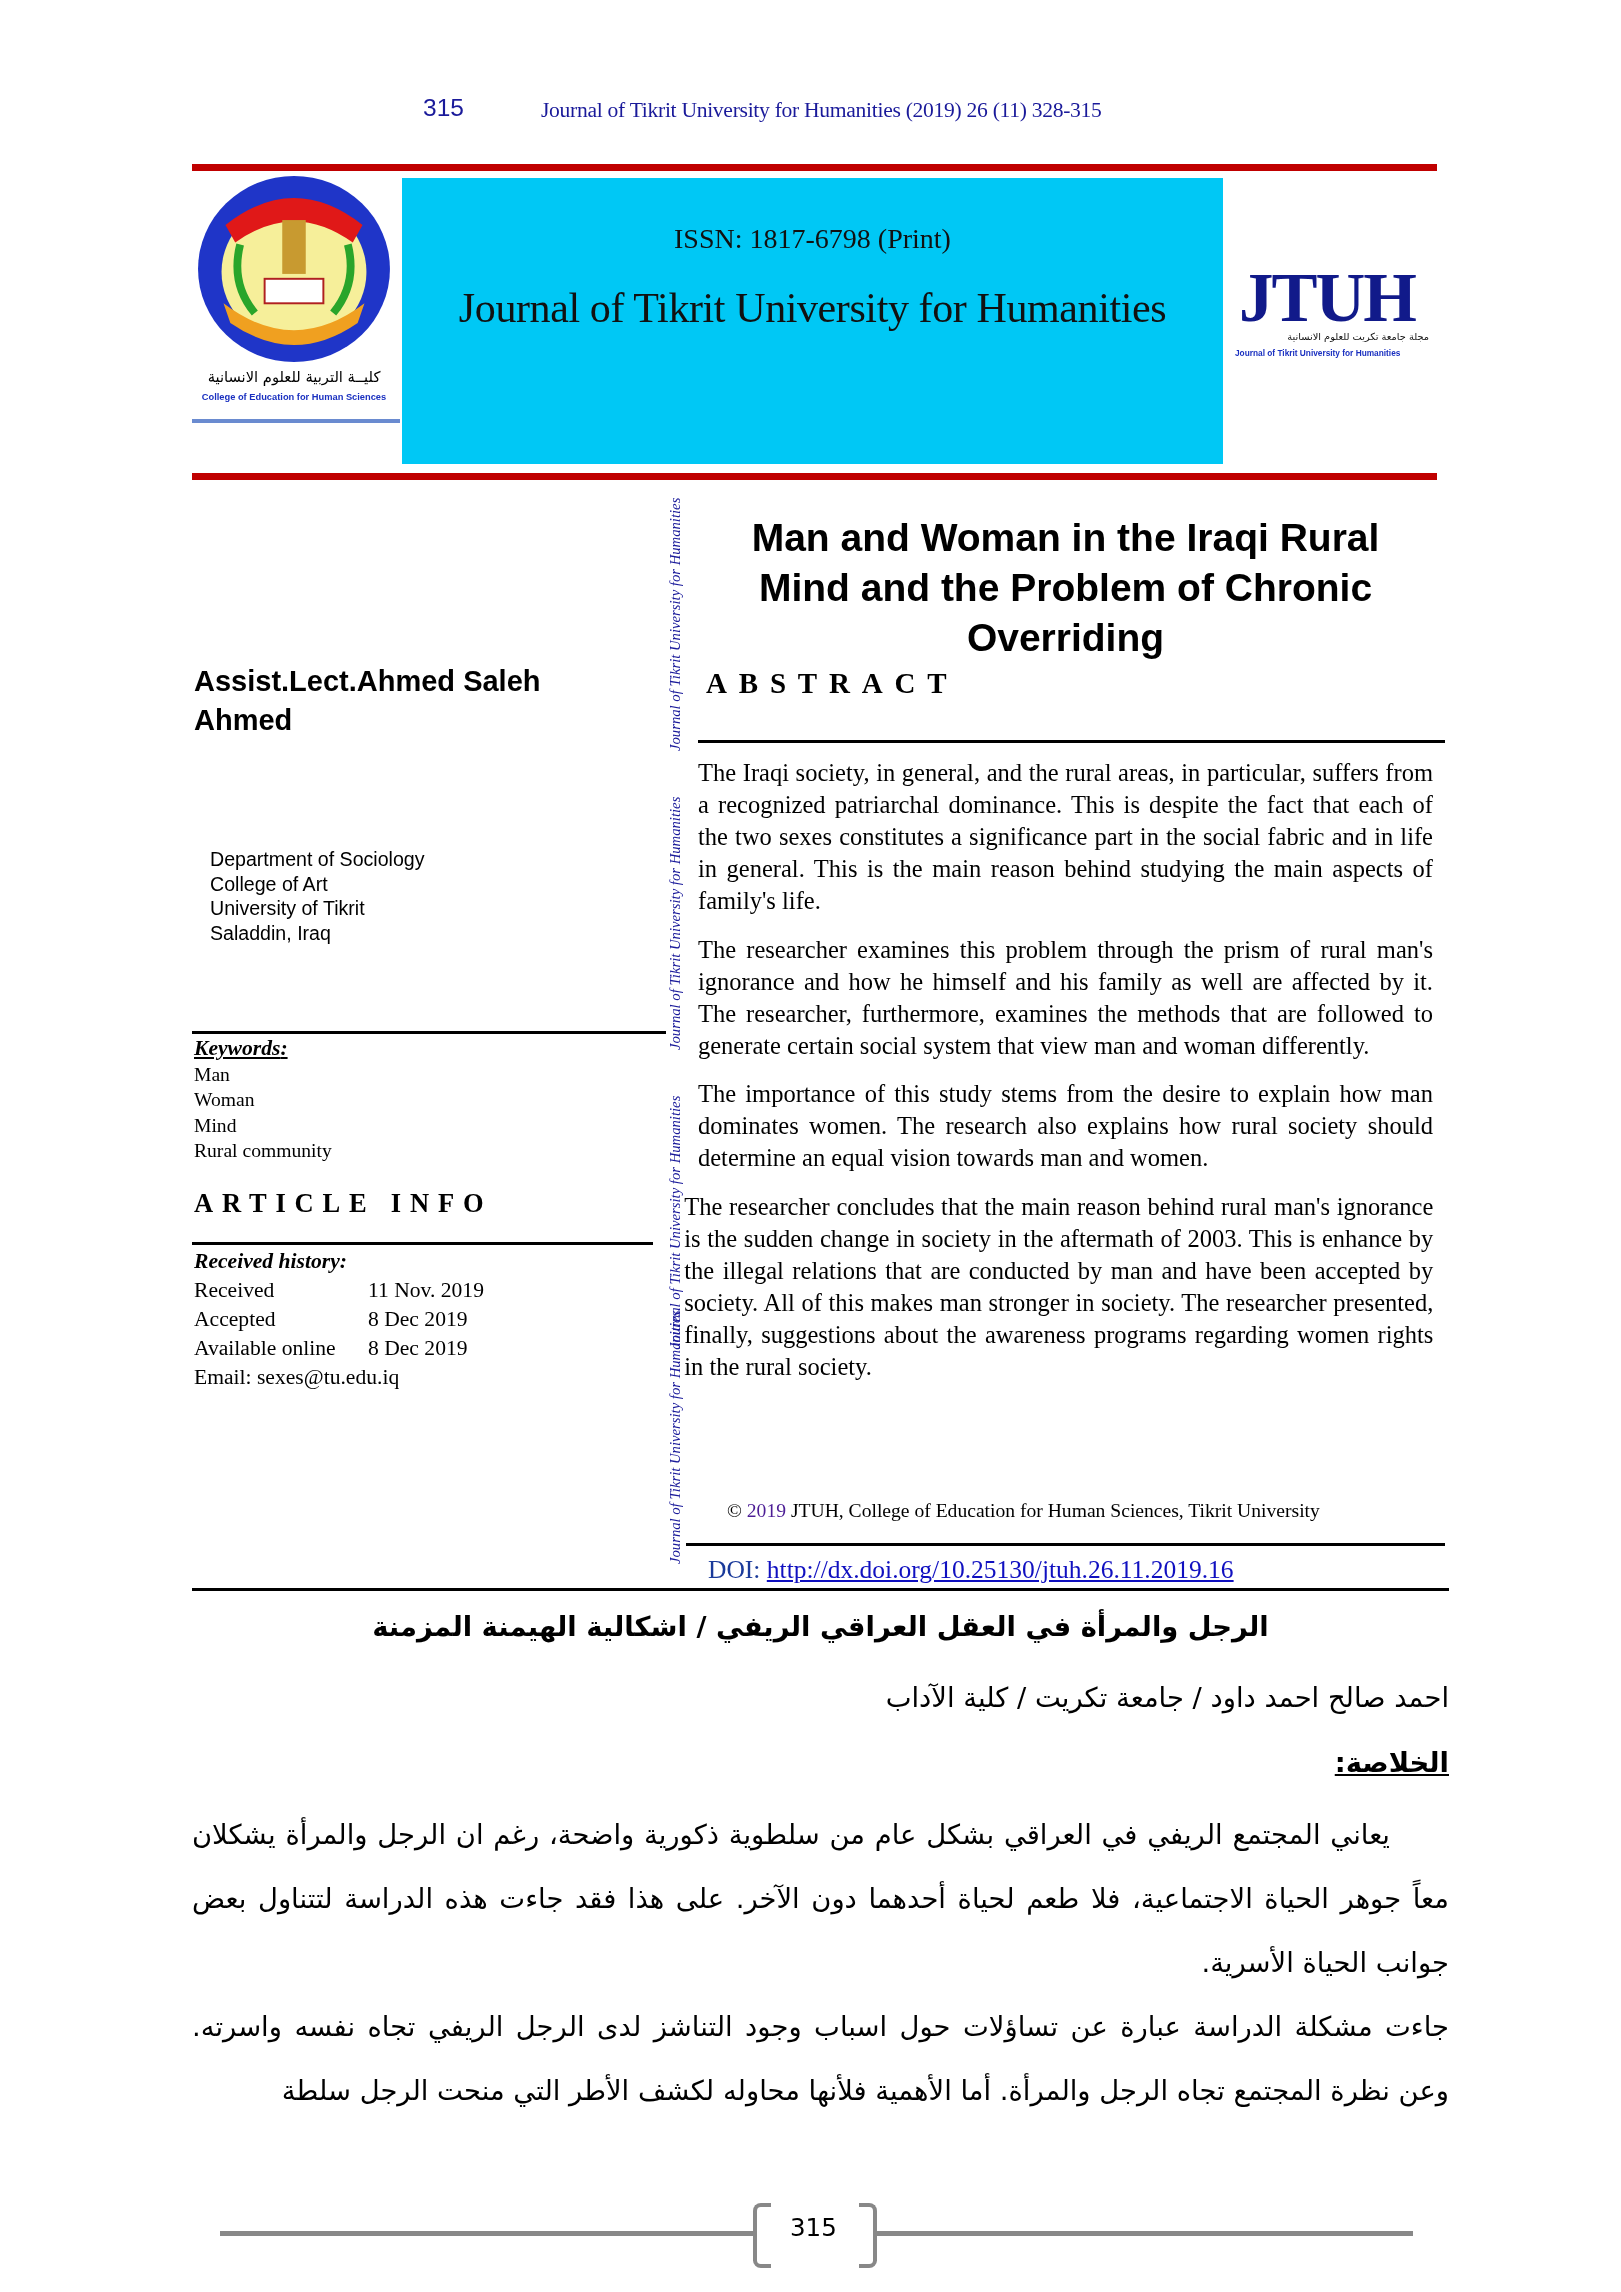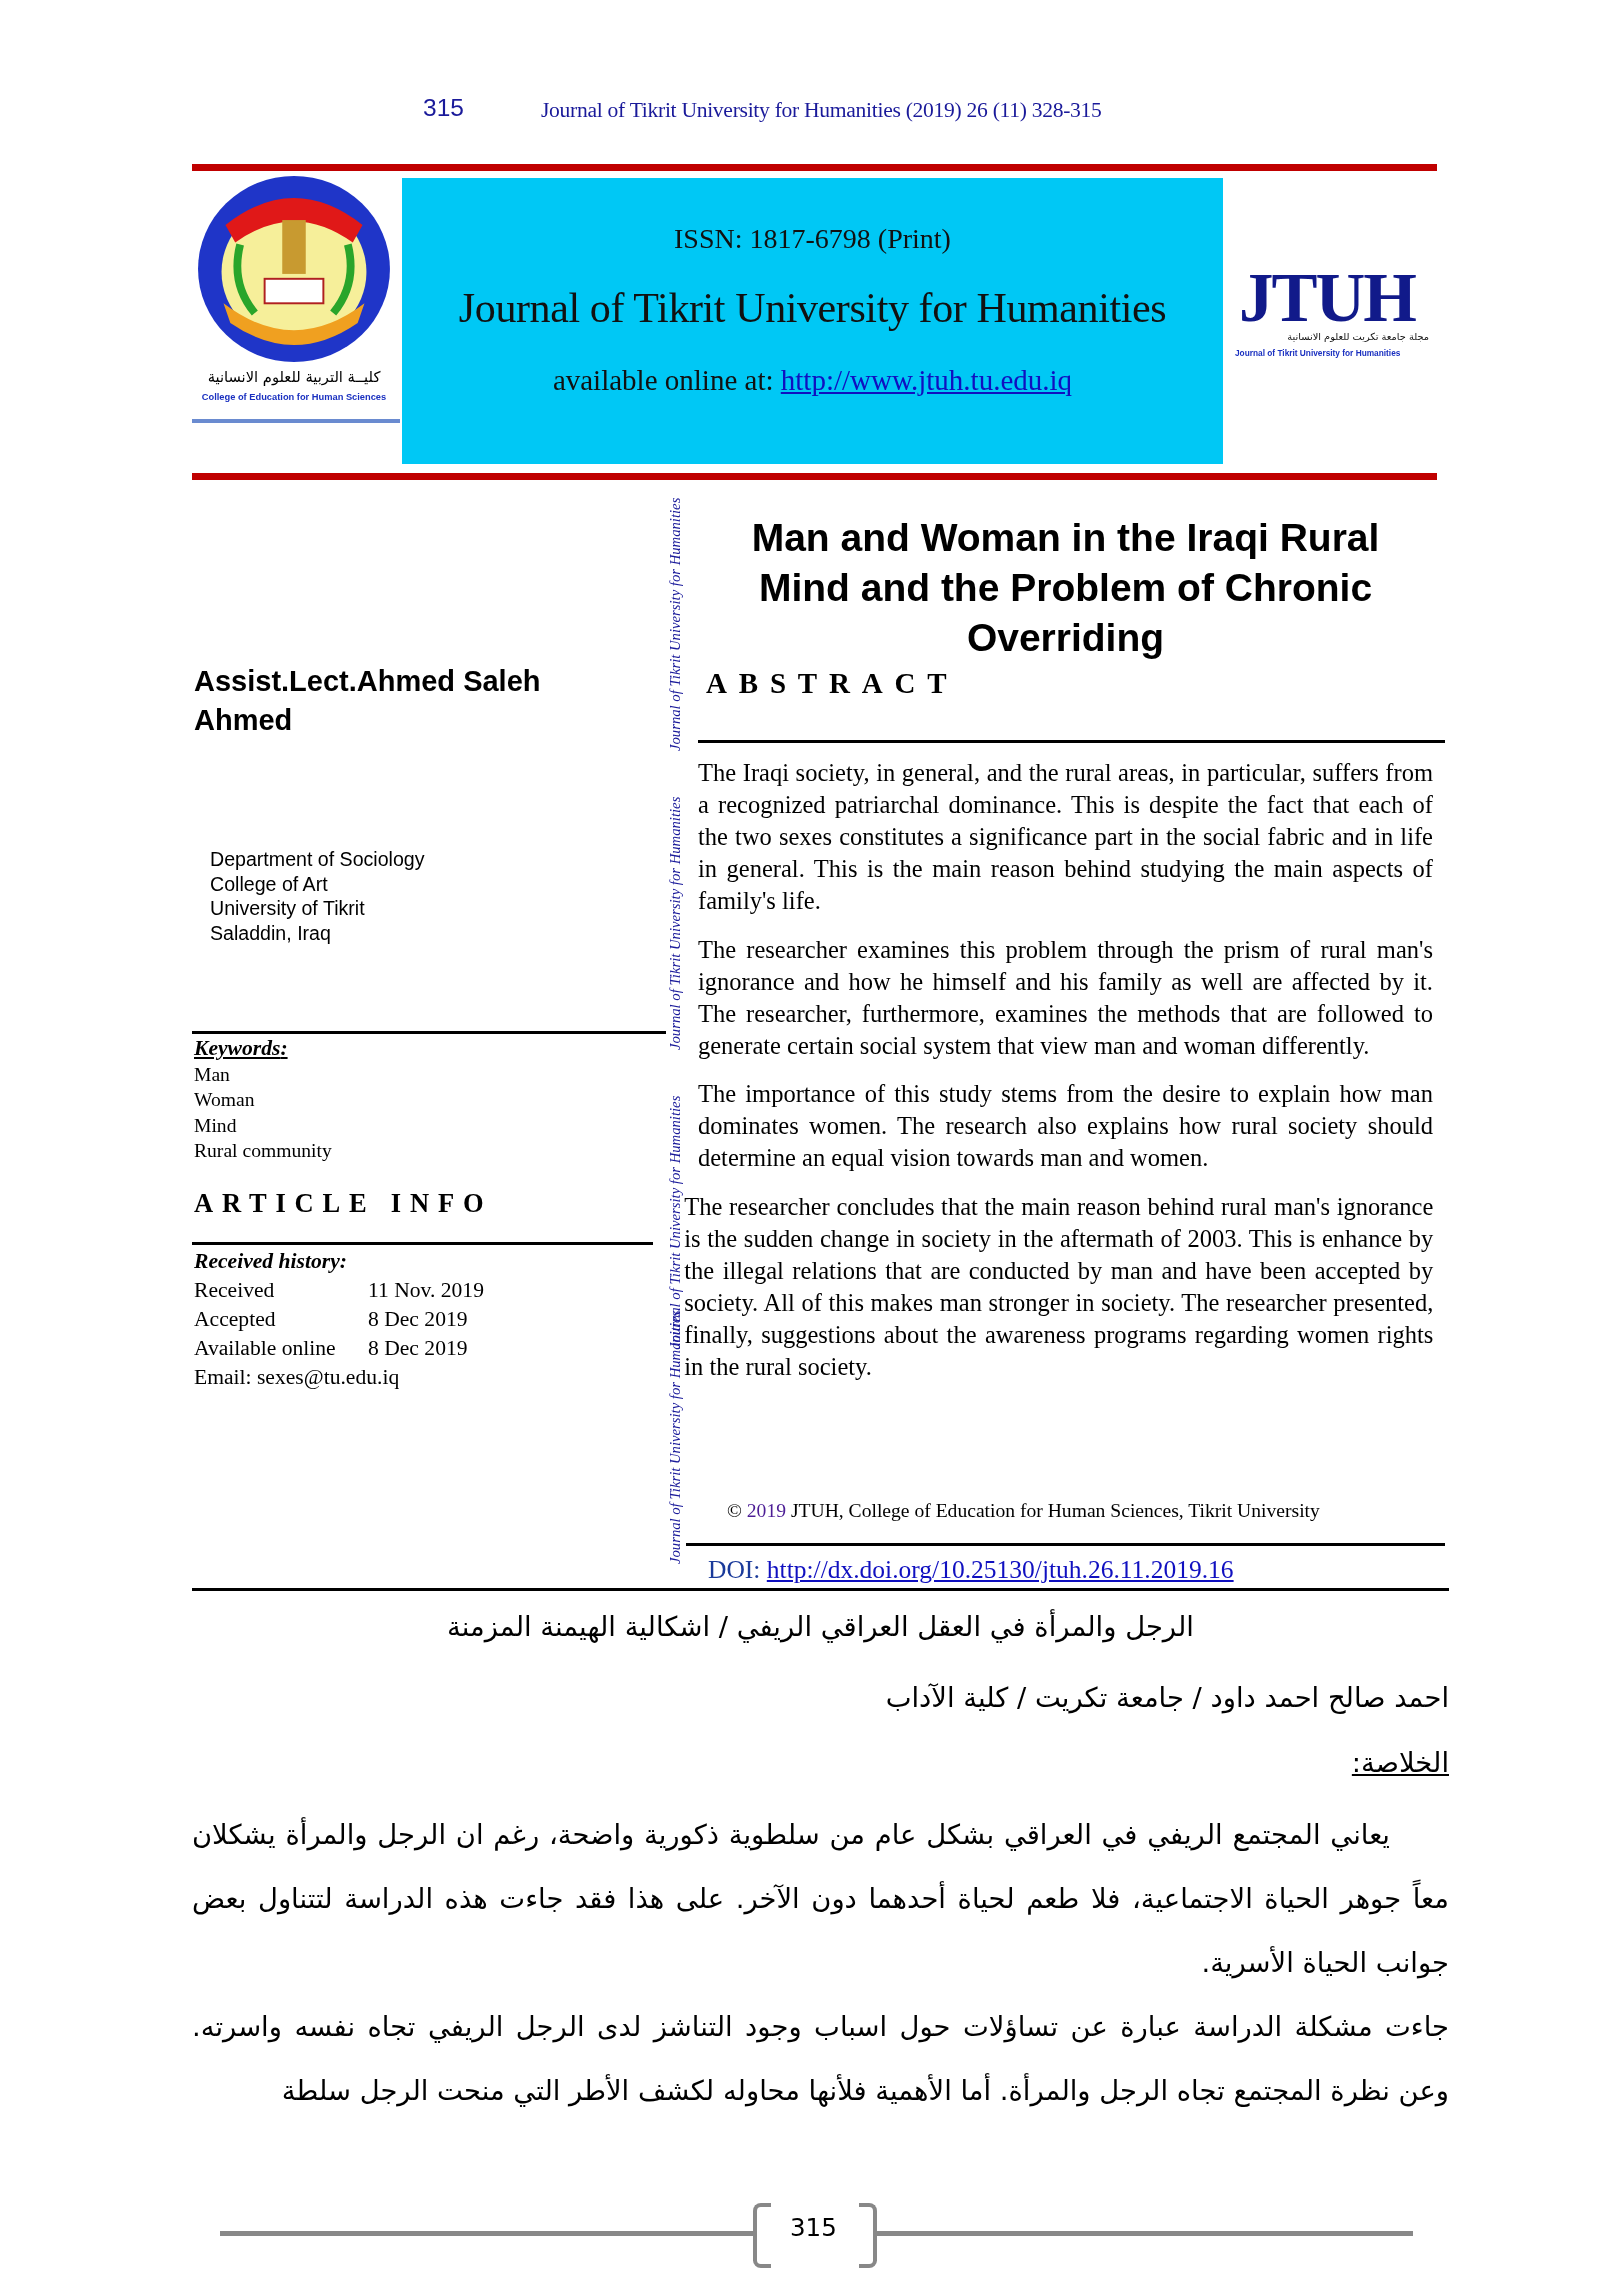--- a/index.html
+++ b/index.html
@@ -42,21 +42,21 @@
   .vt { position:absolute; white-space:nowrap; font-family:"Liberation Serif", serif; font-style:italic; font-size:14.7px; color:#1a1a9a; transform-origin:left top; transform:rotate(-90deg); }
 
   .abstract-body { left:698px; top:757px; width:735px; font-size:24.5px; line-height:32px; text-align:justify; }
   .abstract-body p { margin:0 0 16.7px 0; }
   .abstract-body p.last { margin-left:-13.7px; width:749px; margin-bottom:0; }
   .copyright { left:727px; top:1500px; font-size:19.6px; }
   .copyright .yr { color:#4c1d95; }
   .doi { left:708px; top:1555px; font-size:25.5px; color:#1a3a9a; }
   .doi a { color:#1010c0; text-decoration:underline; }
 
-  .arabic { direction:rtl; font-family:"DejaVu Sans", sans-serif; font-weight:normal; }
+  .arabic { direction:rtl; font-family:"DejaVu Sans", sans-serif; font-weight:bold; }
   .ar-title { left:192px; top:1611px; width:1257px; text-align:center; font-size:27.4px; }
   .ar-author { left:192px; top:1682px; width:1257px; text-align:right; font-size:27.4px; font-weight:normal; }
   .ar-summary { left:192px; top:1747px; width:1257px; text-align:right; font-size:27.4px; text-decoration:underline; }
   .ar-body { left:192px; top:1803px; width:1257px; font-size:27.4px; font-weight:normal; line-height:64px; text-align:justify; }
   .ar-body p { margin:0; }
   .ar-body p.indent { text-indent:59px; }
 
   .footer-line { top:2231px; height:4.9px; background:#888; }
   .footer-bracket { top:2203px; width:13.7px; height:57px; border:4.9px solid #888; }
   .footer-page { left:790px; top:2213px; font-family:"DejaVu Sans", sans-serif; font-size:24.5px; }
@@ -83,23 +83,20 @@
     <rect x="70" y="105" width="60" height="25" fill="#fff" stroke="#b02020" stroke-width="2"></rect>
   </svg>
   <div style="position:absolute;top:192px;left:0;width:196px;text-align:center;font-family:'DejaVu Sans',sans-serif;font-weight:normal;font-size:14.7px;direction:rtl;">كليــة التربية للعلوم الانسانية</div>
   <div style="position:absolute;top:216px;left:0;width:196px;text-align:center;font-family:'Liberation Sans',sans-serif;font-weight:bold;font-size:9.3px;color:#1a30c0;">College of Education for Human Sciences</div>
 </div>
 <div class="abs blue-underline"></div>
 
 <div class="abs cyan-box">
   <div class="issn">ISSN: 1817-6798 (Print)</div>
   <div class="journal-name">Journal of Tikrit University for Humanities</div>
-  <div class="online">
-    <span>available online at: </span><a>http://www.jtuh.tu.edu.iq</a>
-  </div>
 </div>
 
 <div class="abs jtuh-logo">
   <div style="position:absolute;left:3.9px;top:-5.9px;font-family:'Liberation Serif',serif;font-weight:bold;font-size:69px;color:#111a8a;letter-spacing:-2px;line-height:69px;">JTUH</div>
   <div style="position:absolute;left:0;top:61px;width:194px;text-align:right;direction:rtl;font-family:'DejaVu Sans',sans-serif;font-size:9.8px;color:#111;">مجلة جامعة تكريت للعلوم الانسانية</div>
   <div style="position:absolute;left:0;top:78px;width:196px;font-family:'Liberation Sans',sans-serif;font-weight:bold;font-size:8.3px;color:#1a30c0;white-space:nowrap;">Journal of Tikrit University for Humanities</div>
 </div>
 
 <div class="abs red-rule" style="top:473px;"></div>
 

